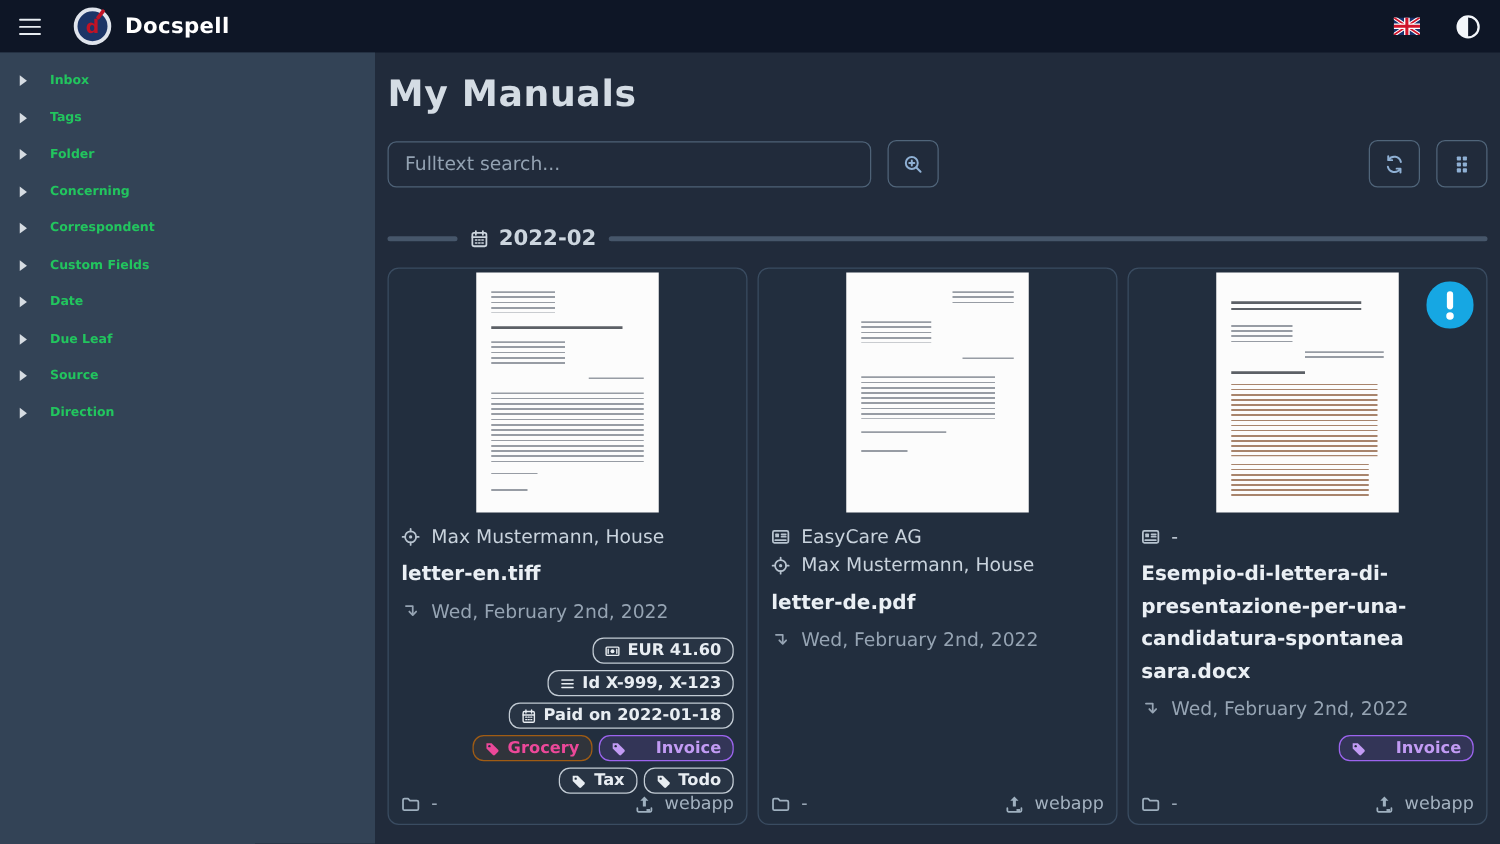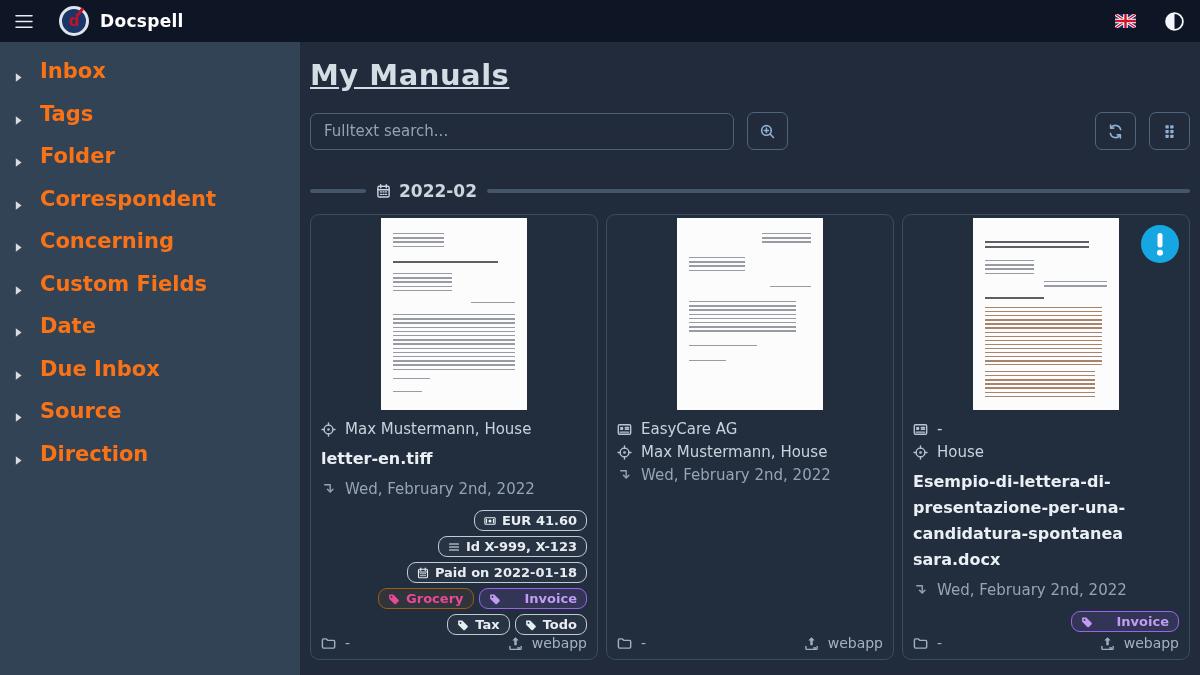--- a/index.html
+++ b/index.html
@@ -20,30 +20,30 @@
   .topbar-spacer { flex:1; }
   .flag { display:flex; align-items:center; margin-right:28px; cursor:pointer; }
   .flag svg { width:21px; height:14px; }
   .theme-toggle { display:flex; align-items:center; cursor:pointer; }
   .theme-toggle svg { width:21px; height:21px; }
 
   
   .shell { display:flex; height:633px; }
   .sidebar { width:300px; background:#334356; padding-top:9px; flex:none; }
   .side-item { display:flex; align-items:flex-end; gap:17px; padding:8px 14px; margin:0 0 2.5px 0;
-               color:#f97316; font-weight:bold; font-size:21px; cursor:pointer; }
+               color:#22c55e; font-weight:bold; font-size:10px; cursor:pointer; }
   .side-item .chev { display:flex; color:#d6dce2; }
   .side-item .chev svg { width:9px; height:11px; }
 
   .main { flex:1; padding:8px 10px 0 10px; overflow:hidden; }
-  .page-title { font-size:29px; font-weight:800; color:#d4dce4; margin:8px 0 20px 0; letter-spacing:.5px;text-decoration:underline; }
+  .page-title { font-size:29px; font-weight:800; color:#d4dce4; margin:8px 0 20px 0; letter-spacing:.5px; }
 
   
   .search-row { display:flex; align-items:center; }
-  .search-input { width:424px; height:37px; background:transparent; border:1px solid #4e6277; border-radius:7px;
+  .search-input { width:387px; height:37px; background:transparent; border:1px solid #4e6277; border-radius:7px;
                   color:#dfe5eb; padding:0 13px; font-size:15px; outline:none; font-family:inherit; }
   .search-input::placeholder { color:#93a2b2; }
   .btn { height:38px; min-width:41px; display:inline-flex; align-items:center; justify-content:center;
          border:1px solid #50657a; border-radius:7px; background:transparent; color:#8fb0d4; cursor:pointer; }
   .btn svg { width:17px; height:17px; }
   .search-btn { margin-left:13px; }
   .row-spacer { flex:1; }
   .refresh-btn { margin-right:13px; }
 
   
@@ -146,53 +146,53 @@
           </svg>
         </span>
         <span>Folder</span>
       </div>
       <div class="side-item">
         <span class="chev">
           <svg viewBox="0 0 10 12">
             <path d="M2 1.2 8.4 6 2 10.8Z" fill="currentColor"></path>
           </svg>
         </span>
+        <span>Concerning</span>
+      </div>
+      <div class="side-item">
+        <span class="chev">
+          <svg viewBox="0 0 10 12">
+            <path d="M2 1.2 8.4 6 2 10.8Z" fill="currentColor"></path>
+          </svg>
+        </span>
         <span>Correspondent</span>
       </div>
       <div class="side-item">
         <span class="chev">
           <svg viewBox="0 0 10 12">
             <path d="M2 1.2 8.4 6 2 10.8Z" fill="currentColor"></path>
           </svg>
         </span>
-        <span>Concerning</span>
-      </div>
-      <div class="side-item">
-        <span class="chev">
-          <svg viewBox="0 0 10 12">
-            <path d="M2 1.2 8.4 6 2 10.8Z" fill="currentColor"></path>
-          </svg>
-        </span>
         <span>Custom Fields</span>
       </div>
       <div class="side-item">
         <span class="chev">
           <svg viewBox="0 0 10 12">
             <path d="M2 1.2 8.4 6 2 10.8Z" fill="currentColor"></path>
           </svg>
         </span>
         <span>Date</span>
       </div>
       <div class="side-item">
         <span class="chev">
           <svg viewBox="0 0 10 12">
             <path d="M2 1.2 8.4 6 2 10.8Z" fill="currentColor"></path>
           </svg>
         </span>
-        <span>Due Inbox</span>
+        <span>Due Leaf</span>
       </div>
       <div class="side-item">
         <span class="chev">
           <svg viewBox="0 0 10 12">
             <path d="M2 1.2 8.4 6 2 10.8Z" fill="currentColor"></path>
           </svg>
         </span>
         <span>Source</span>
       </div>
       <div class="side-item">
@@ -405,20 +405,21 @@
           <div class="irow">
             <span class="ric">
                 <svg viewBox="0 0 16 16" fill="none" stroke="currentColor" stroke-width="1.5" stroke-linecap="round" stroke-linejoin="round">
                   <circle cx="8" cy="8" r="4.7"></circle>
                   <circle cx="8" cy="8" r="1.4" fill="currentColor" stroke="none"></circle>
                   <path d="M8 1.1v2.3M8 12.6v2.3M1.1 8h2.3M12.6 8h2.3"></path>
                 </svg>
               </span>
             <span>Max Mustermann, House</span>
           </div>
+          <div class="iname">letter-de.pdf</div>
           <div class="irow date">
             <span class="ric">
                 <svg viewBox="0 0 16 16" fill="none" stroke="currentColor" stroke-width="1.5" stroke-linecap="round" stroke-linejoin="round">
                   <path d="M4 3h5.8v7.2"></path>
                   <path d="M6.9 7.7l2.9 3 2.9-3"></path>
                 </svg>
               </span>
             <span>Wed, February 2nd, 2022</span>
           </div>
           <div class="badges"></div>
@@ -467,30 +468,20 @@
           <div class="irow">
             <span class="ric">
                 <svg viewBox="0 0 16 16" fill="none" stroke="currentColor" stroke-width="1.5" stroke-linecap="round" stroke-linejoin="round">
                   <rect x="1.4" y="2.9" width="13.2" height="10.2" rx="1.3"></rect>
                   <rect x="3.4" y="5.2" width="3.2" height="3.2" rx=".5" fill="currentColor" stroke="none"></rect>
                   <path d="M8.8 5.8h3.6M8.8 7.8h3.6M3.4 10.8h9"></path>
                 </svg>
               </span>
             <span>-</span>
           </div>
-          <div class="irow">
-            <span class="ric">
-                <svg viewBox="0 0 16 16" fill="none" stroke="currentColor" stroke-width="1.5" stroke-linecap="round" stroke-linejoin="round">
-                  <circle cx="8" cy="8" r="4.7"></circle>
-                  <circle cx="8" cy="8" r="1.4" fill="currentColor" stroke="none"></circle>
-                  <path d="M8 1.1v2.3M8 12.6v2.3M1.1 8h2.3M12.6 8h2.3"></path>
-                </svg>
-              </span>
-            <span>House</span>
-          </div>
           <div class="iname">Esempio-di-lettera-di-presentazione-per-una-candidatura-spontanea sara.docx</div>
           <div class="irow date">
             <span class="ric">
                 <svg viewBox="0 0 16 16" fill="none" stroke="currentColor" stroke-width="1.5" stroke-linecap="round" stroke-linejoin="round">
                   <path d="M4 3h5.8v7.2"></path>
                   <path d="M6.9 7.7l2.9 3 2.9-3"></path>
                 </svg>
               </span>
             <span>Wed, February 2nd, 2022</span>
           </div>

